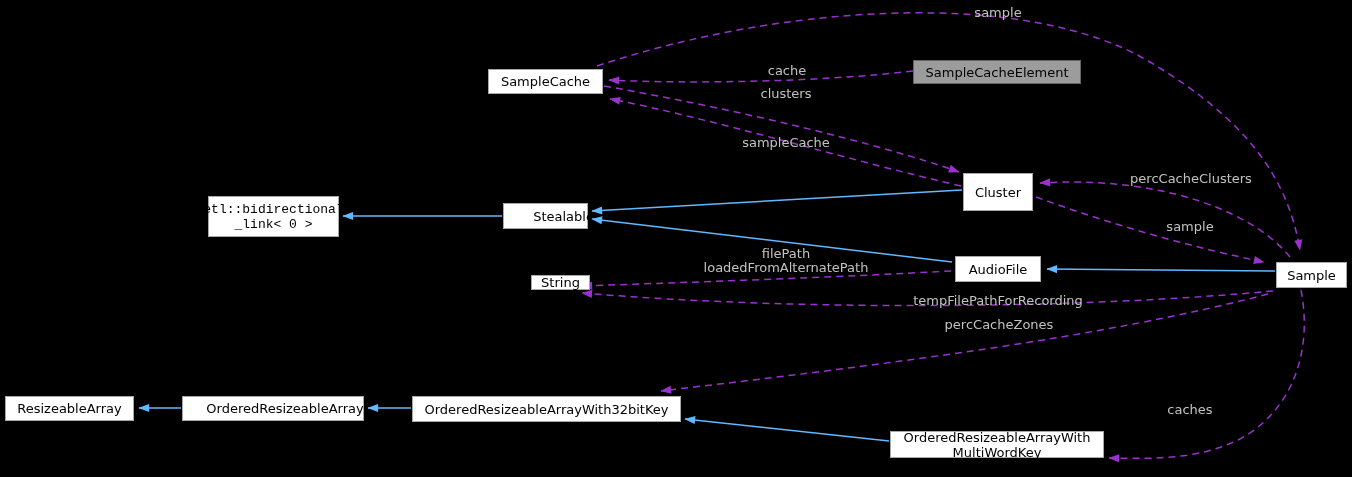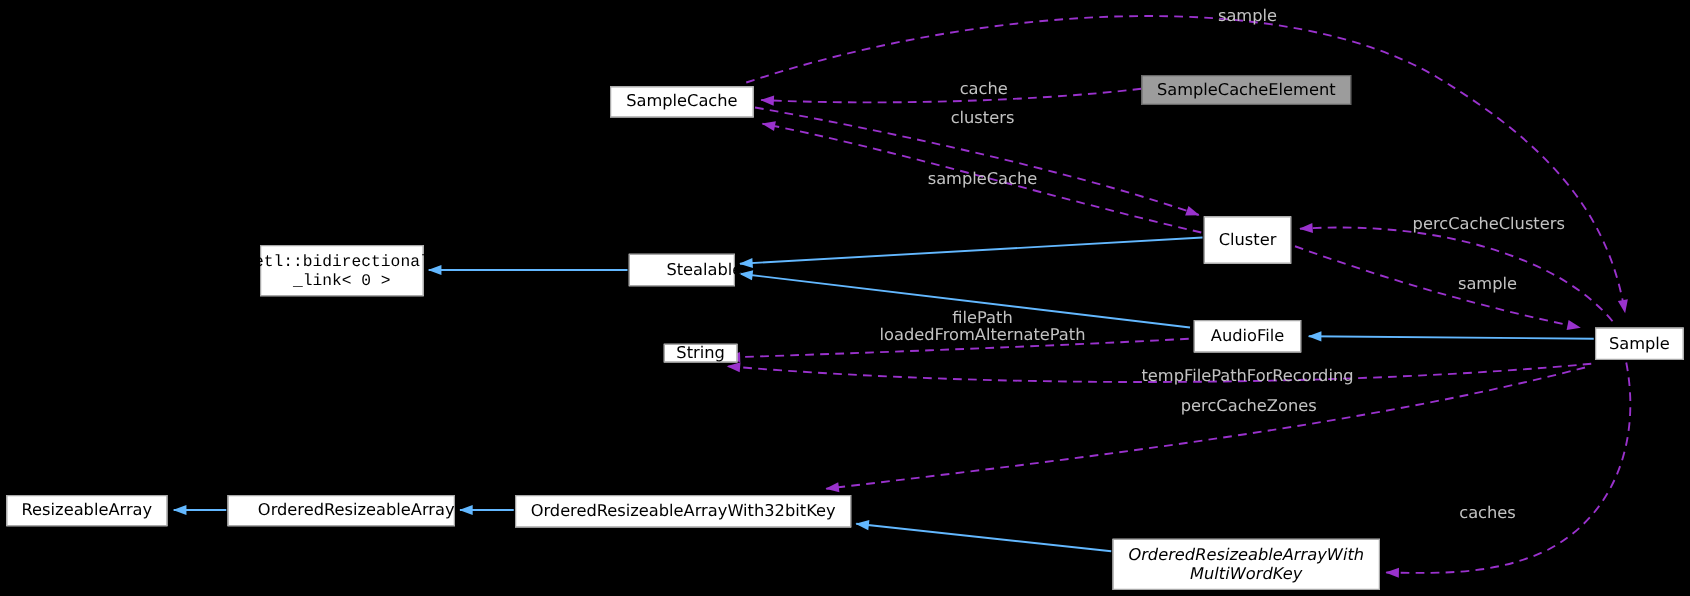--- a/index.html
+++ b/index.html
@@ -120,18 +120,18 @@
       </div>
       <div class="node" style="left: 5px; top: 396px; width: 129px; height: 25px; text-align: right;">
         <div>ResizeableArray</div>
       </div>
       <div class="node" style="left: 182px; top: 396px; width: 182px; height: 25px; padding-left: 28px;">
         <div>OrderedResizeableArray</div>
       </div>
       <div class="node" style="left: 412px; top: 396px; width: 269px; height: 26px;">
         <div>OrderedResizeableArrayWith32bitKey</div>
       </div>
-      <div class="node" style="left: 890px; top: 431px; width: 214px; height: 41px; font-style: italic;">
+      <div class="node" style="left: 890px; top: 431px; width: 214px; height: 27px;">
         <div>OrderedResizeableArrayWith</div>
         <div>MultiWordKey</div>
       </div>
     </div>
 </div>
 
 </body></html>

